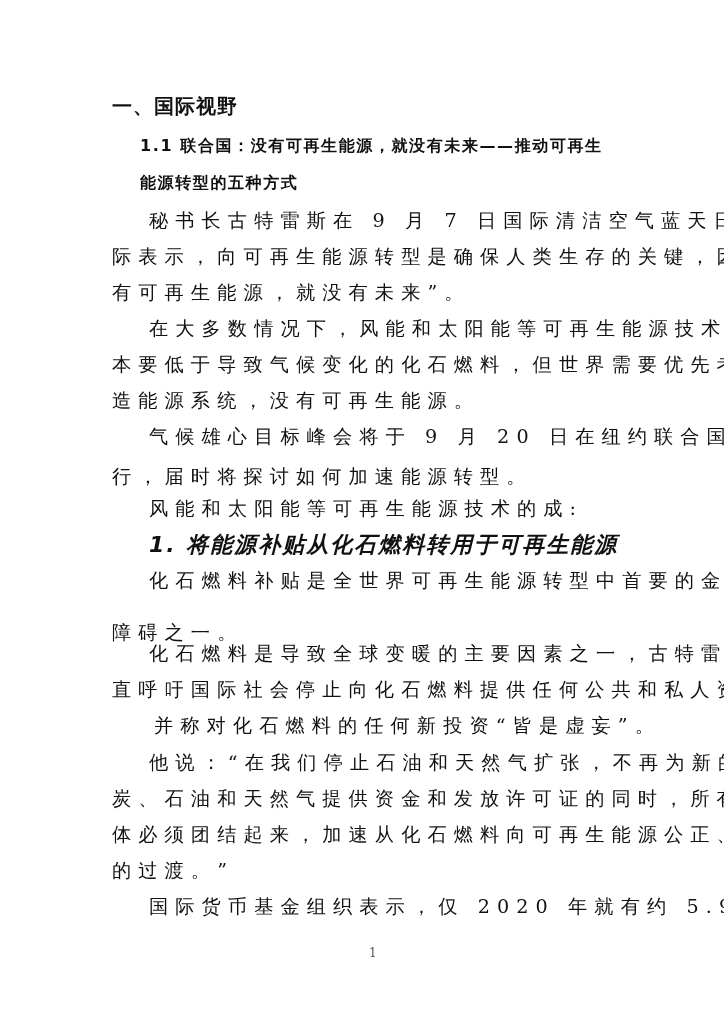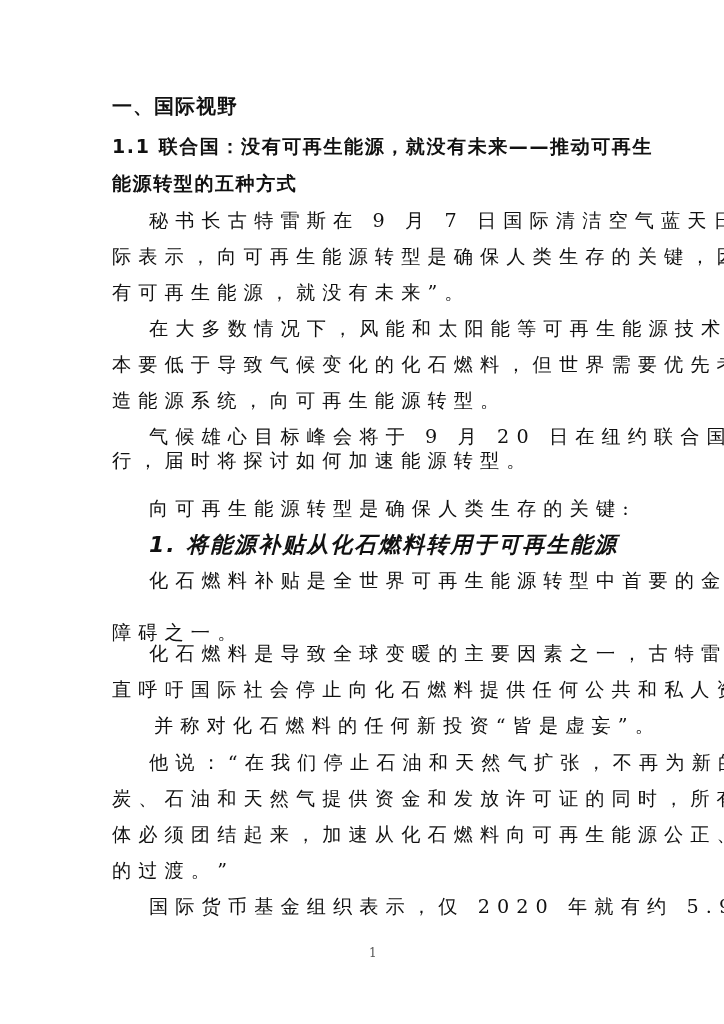--- a/index.html
+++ b/index.html
@@ -1,47 +1,47 @@
 <!DOCTYPE html>
 <html><head>
 <meta charset="utf-8">
 <style>
   html, body { margin: 0; padding: 0; background: #ffffff; }
   body { width: 724px; height: 1024px; position: relative; overflow: hidden;
          font-family: "DejaVu Serif", "Liberation Serif", serif; color: #111; }
   .page { position: absolute; left: 112px; top: 88px; width: 502px; }
   .line { position: absolute; left: 0; white-space: nowrap; height: 36px; line-height: 36px; }
   .h1 { font-family: "DejaVu Sans", sans-serif; font-weight: bold; font-size: 20px; letter-spacing: 1px; }
-  .h2 { font-family: "DejaVu Sans", sans-serif; font-weight: bold; font-size: 19px; letter-spacing: 1.6px; }
+  .h2 { font-family: "DejaVu Sans", sans-serif; font-weight: bold; font-size: 16px; letter-spacing: 1.6px; margin-left: 28px; }
   .body { font-size: 19.2px; letter-spacing: 7.1px; }
   .indent { padding-left: 37px; }
   .h3 { font-family: "DejaVu Sans", sans-serif; font-weight: bold; font-size: 22px; letter-spacing: 2px; font-style: italic; }
   .pagenum { position: absolute; left: 369px; top: 946px; font-size: 12px; color: #555;
              font-family: "DejaVu Serif", serif; }
 </style>
 </head>
 <body>
 
 <div class="page">
   <div class="line h1" style="top:0px;">一、国际视野</div>
   <div class="line h2" style="top:40px;">1.1 联合国：没有可再生能源，就没有未来——推动可再生</div>
   <div class="line h2" style="top:77px;text-align:right;">能源转型的五种方式</div>
 
   <div class="line body indent" style="top:115px;">秘书长古特雷斯在 9 月 7 日国际清洁空气蓝天日到来之</div>
   <div class="line body" style="top:151px;">际表示，向可再生能源转型是确保人类生存的关键，因为“没</div>
   <div class="line body" style="top:187px;">有可再生能源，就没有未来”。</div>
 
   <div class="line body indent" style="top:223px;">在大多数情况下，风能和太阳能等可再生能源技术的成</div>
   <div class="line body" style="top:259px;">本要低于导致气候变化的化石燃料，但世界需要优先考虑改</div>
-  <div class="line body" style="top:295px;">造能源系统，向可再生能源转型。</div>
+  <div class="line body" style="top:295px;">造能源系统，没有可再生能源。</div>
 
   <div class="line body indent" style="top:331px;">气候雄心目标峰会将于 9 月 20 日在纽约联合国总部举</div>
-  <div class="line body" style="top:355px;">行，届时将探讨如何加速能源转型。</div>
+  <div class="line body" style="top:371px;">行，届时将探讨如何加速能源转型。</div>
 
-  <div class="line body indent" style="top:403px;">向可再生能源转型是确保人类生存的关键:</div>
+  <div class="line body indent" style="top:403px;">风能和太阳能等可再生能源技术的成:</div>
 
   <div class="line h3 indent" style="top:439px;">1. 将能源补贴从化石燃料转用于可再生能源</div>
 
   <div class="line body indent" style="top:475px;">化石燃料补贴是全世界可再生能源转型中首要的金融</div>
   <div class="line body" style="top:527px;">障碍之一。</div>
 
   <div class="line body indent" style="top:548px;">化石燃料是导致全球变暖的主要因素之一，古特雷斯一</div>
   <div class="line body" style="top:584px;">直呼吁国际社会停止向化石燃料提供任何公共和私人资金，</div>
   <div class="line body" style="top:620px;margin-left:42px;">并称对化石燃料的任何新投资“皆是虚妄”。</div>
 

